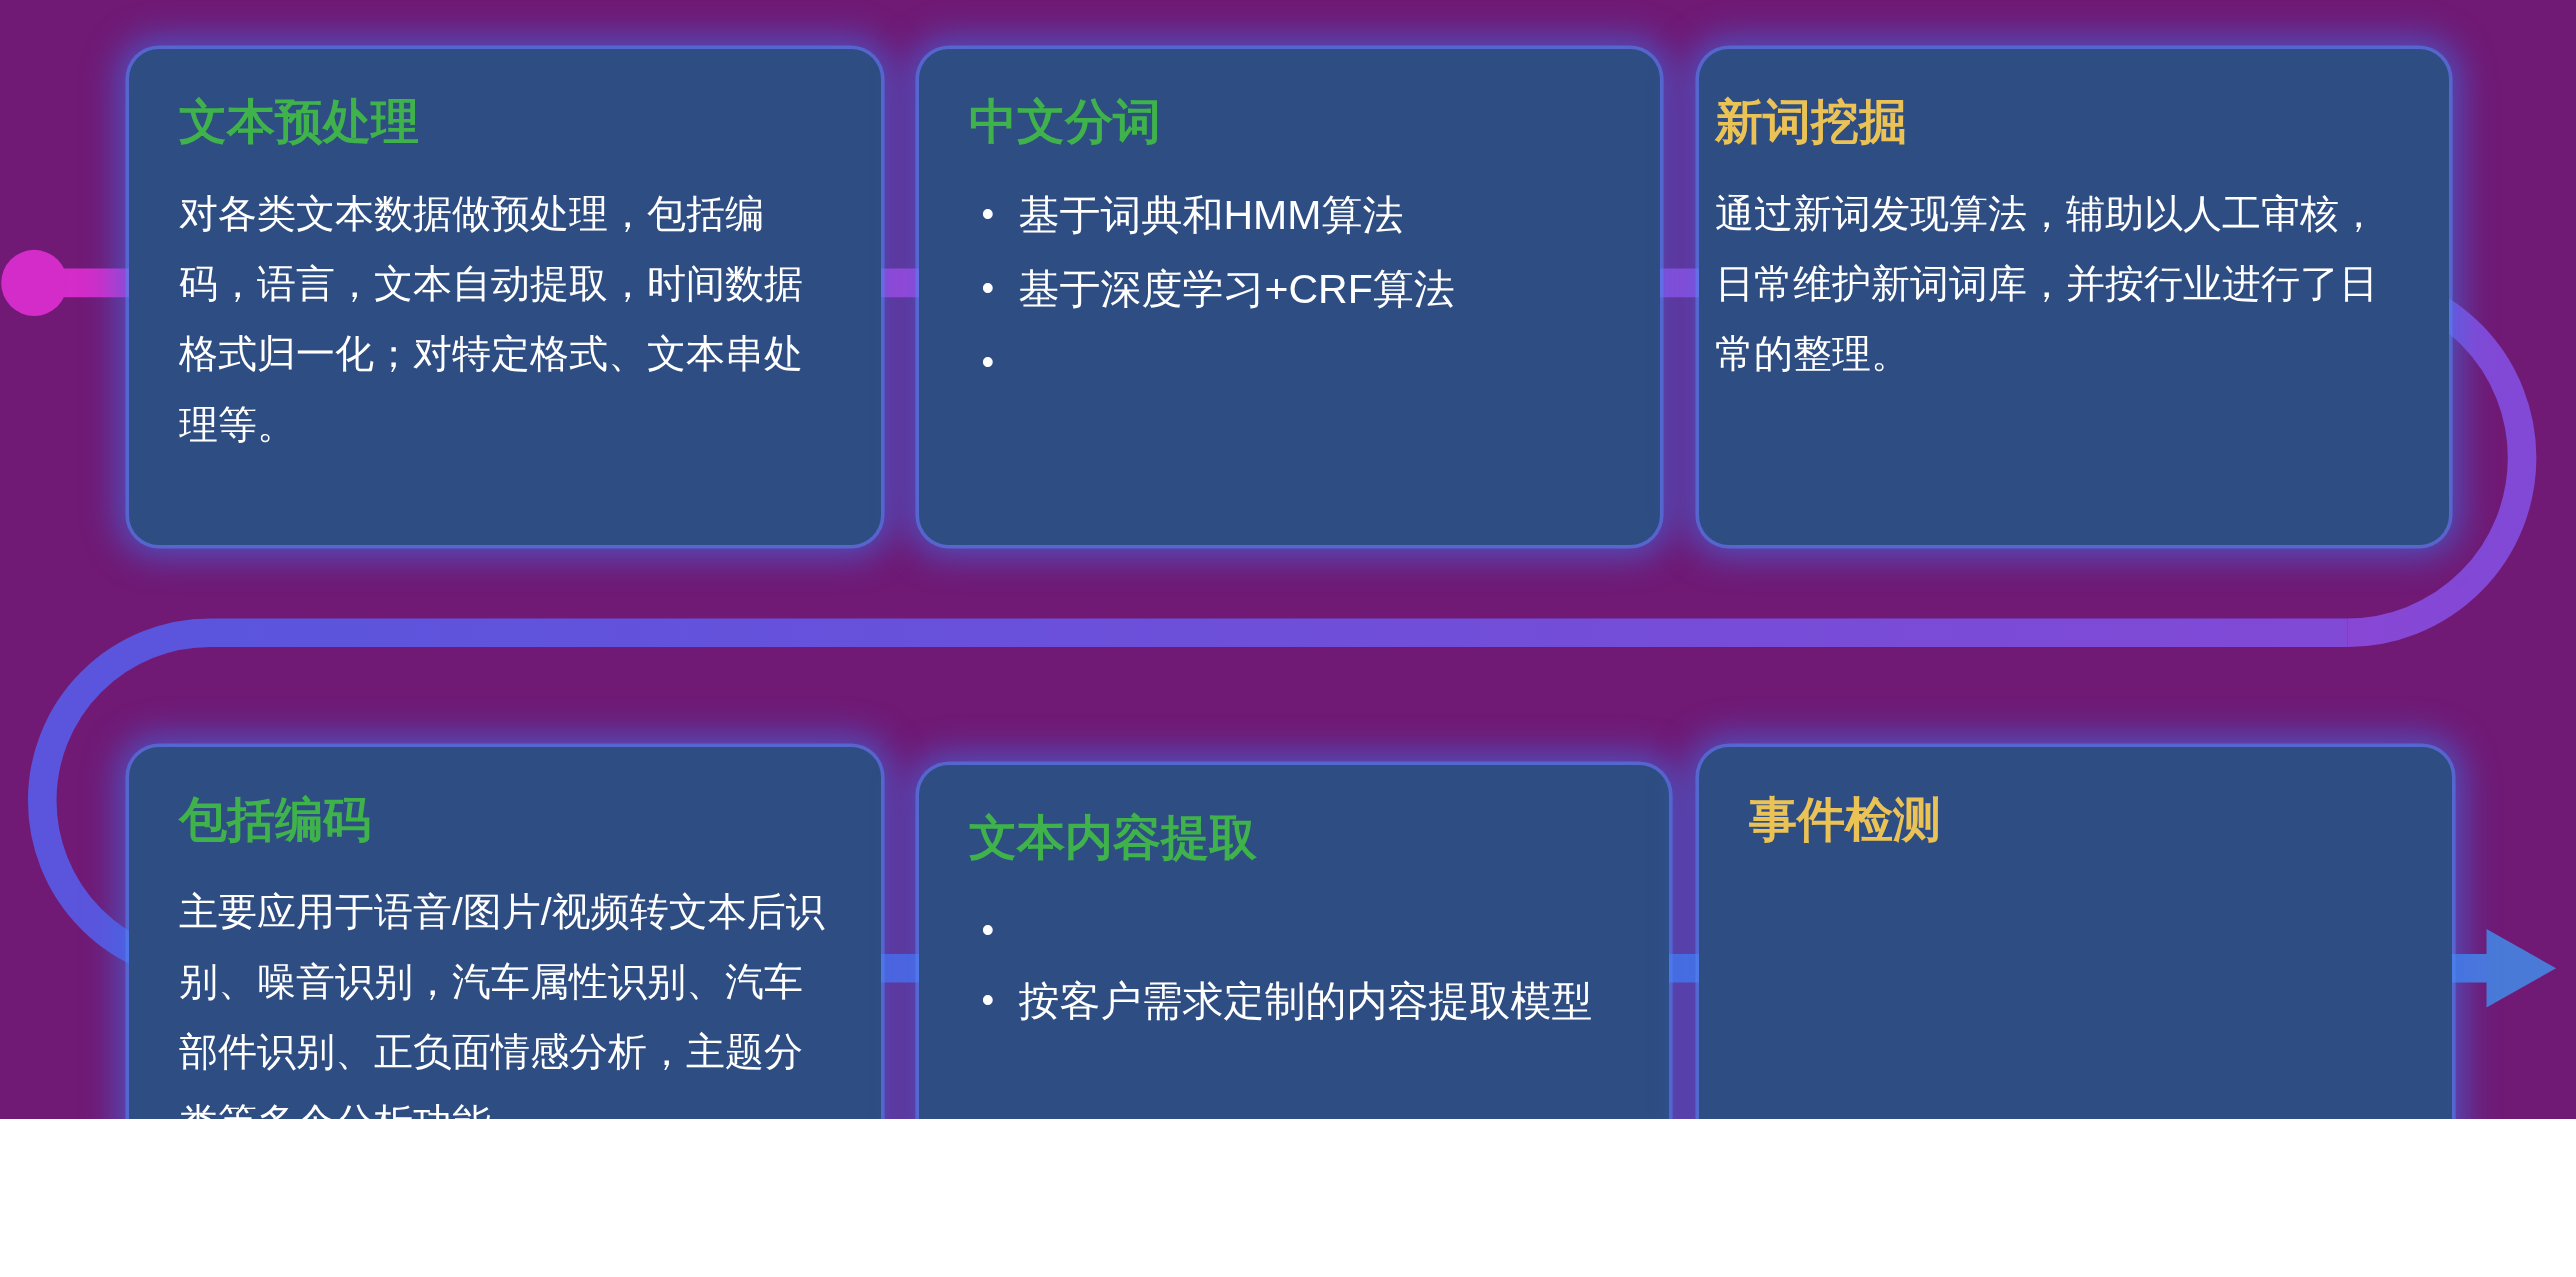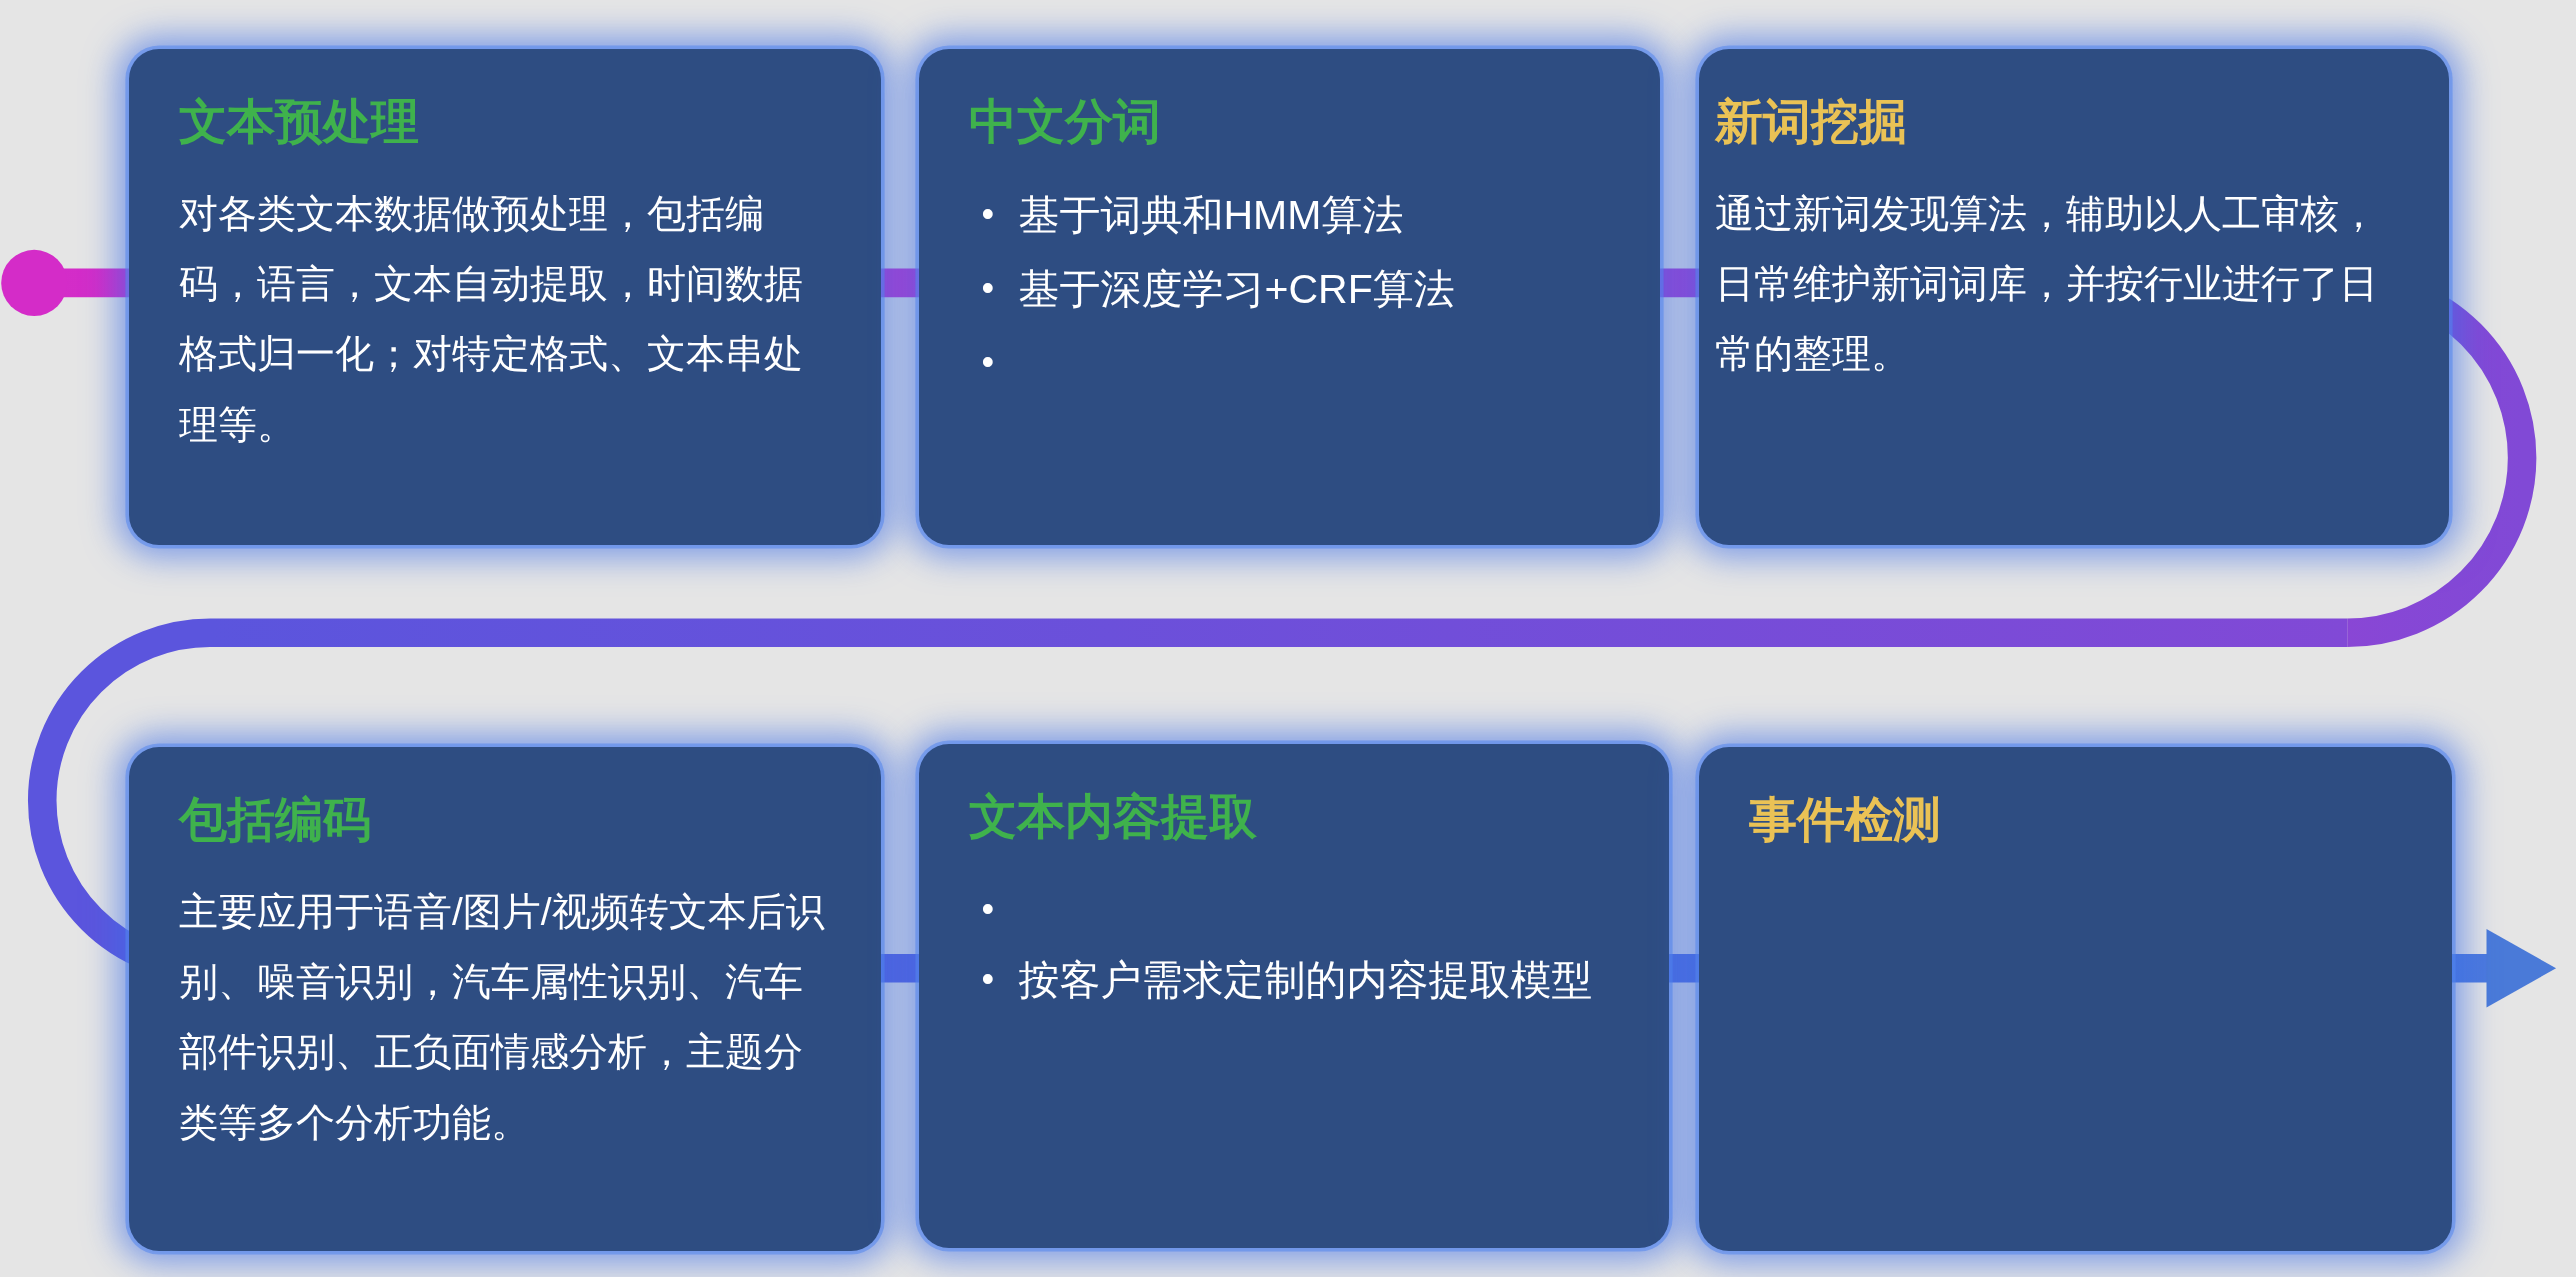--- a/index.html
+++ b/index.html
@@ -1,20 +1,20 @@
 <!DOCTYPE html>
 <html style="font-size:14.3px"><head>
 <meta charset="utf-8">
 <style>
   html, body { margin: 0; padding: 0; background: #ffffff; }
   .canvas {
     position: relative;
     width: 2576px;
-    height: 1277px;
-    background: #e5e5e5;
+    height: 1119px;
+    background: #701a75;
     overflow: hidden;
     font-family: "Liberation Sans", "DejaVu Sans", sans-serif;
   }
   .flow {
     position: absolute;
     left: 0; top: 0;
     width: 2576px; height: 1277px;
     z-index: 0;
   }
   .card {
@@ -58,21 +58,21 @@
     margin-left: 12.5px;
     flex: 0 0 auto;
     font-size: 36px;
     line-height: 1.95;
   }
   
   #card-0 { left: 129px;  top: 49px;  width: 752px; height: 496px; }
   #card-1 { left: 919px; top: 49px;  width: 741px; height: 496px; }
   #card-2 { left: 1699px; top: 49px;  width: 750px; height: 496px; padding-left: 16px; }
   #card-3 { left: 129px;  top: 747px; width: 752px; height: 504px; }
-  #card-4 { left: 919px; top: 744px; width: 750px; height: 504px; }
+  #card-4 { left: 919px; top: 765px; width: 750px; height: 504px; }
   #card-5 { left: 1699px; top: 747px; width: 753px; height: 504px; }
 </style>
 </head>
 <body>
 
 <div class="canvas">
 
   <svg class="flow" viewBox="0 0 2886 1431" aria-hidden="true">
     <defs>
       <linearGradient id="gradTop" gradientUnits="userSpaceOnUse" x1="48" y1="0" x2="2826" y2="0">

